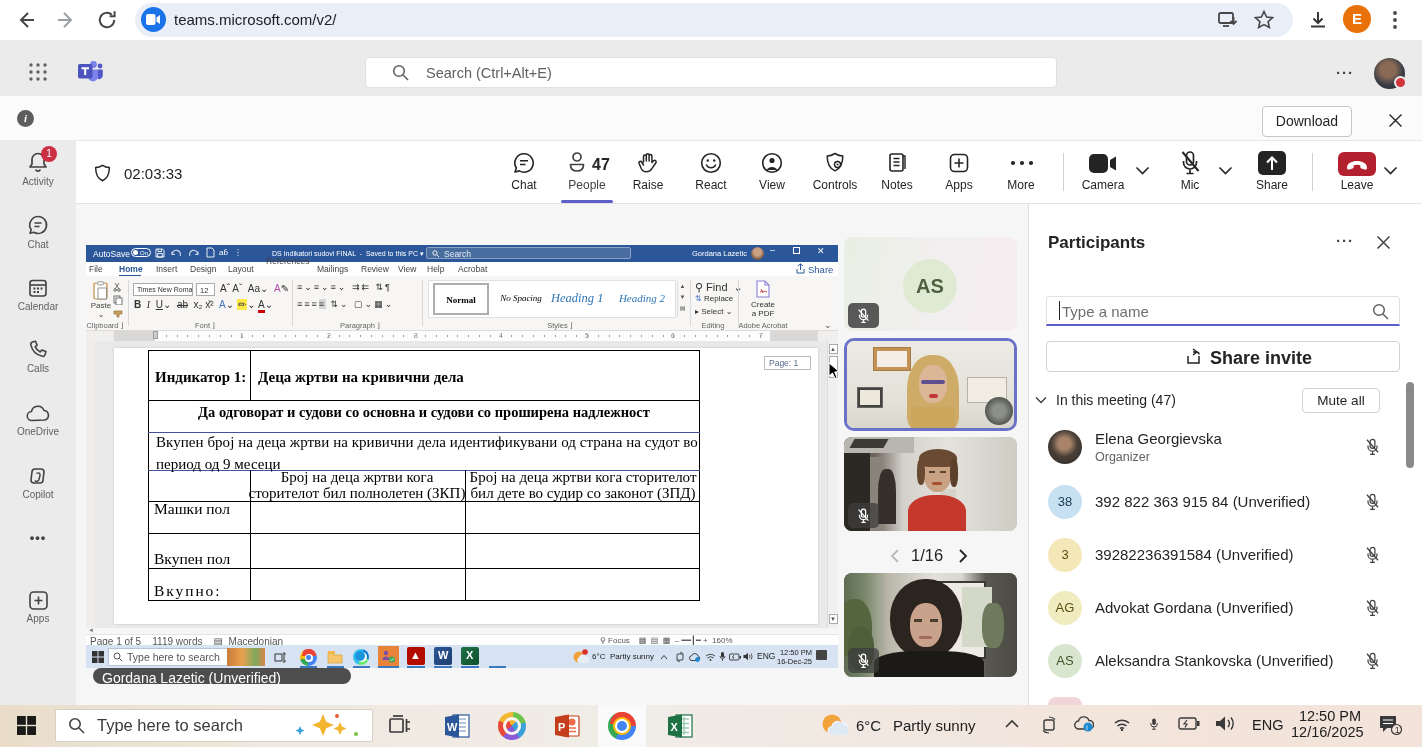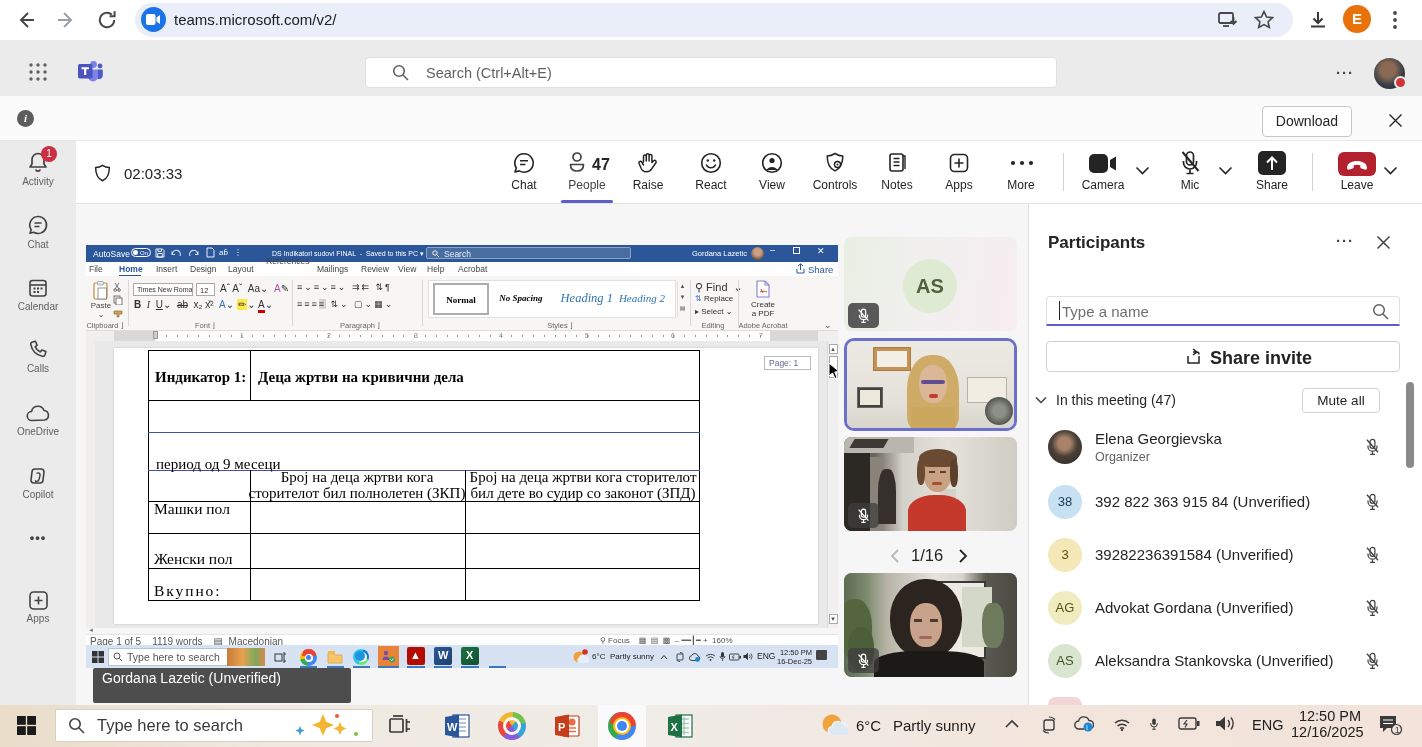--- a/index.html
+++ b/index.html
@@ -357,22 +357,22 @@
   <div class="abs" style="left:180px;top:321px;width:50px;text-align:center;font-size:7.5px;color:#666">Font ⌋</div>
   <div class="abs" style="left:292px;top:280px;width:1px;height:46px;background:#d8d8d8"></div>
 
   <div class="abs" style="left:297px;top:282px;font-size:9px;color:#333;letter-spacing:2px">≡⌄≡⌄≡⌄ ⇉⇇ ⇅¶</div>
   <div class="abs" style="left:297px;top:299px;font-size:9px;color:#333;letter-spacing:2px">≡≡≡<span style="background:#d5d5d5">≡</span> ⇅⌄ ▢⌄▦⌄</div>
   <div class="abs" style="left:330px;top:321px;width:60px;text-align:center;font-size:7.5px;color:#666">Paragraph ⌋</div>
   <div class="abs" style="left:422px;top:280px;width:1px;height:46px;background:#d8d8d8"></div>
 
   <div class="abs" style="left:428px;top:280px;width:248px;height:38px;background:#fff;border:1px solid #e0e0e0"></div>
   <div class="abs wordtxt" style="left:433px;top:283px;width:56px;height:32px;border:2px solid #adadad;background:#fff;text-align:center;font-weight:bold;font-size:9px;padding-top:10px">Normal</div>
-  <div class="abs wordtxt" style="left:494px;top:283px;width:54px;height:32px;text-align:center;font-weight:bold;font-style:italic;font-size:9px;padding-top:10px">No Spacing</div>
-  <div class="abs wordtxt" style="left:551px;top:283px;width:62px;height:32px;text-align:right;font-style:italic;font-size:12.5px;color:#2e74b5;padding-top:8px">Heading 1</div>
+  <div class="abs wordtxt" style="left:494px;top:283px;width:54px;height:32px;text-align:center;font-weight:normal;font-style:italic;font-size:9px;padding-top:10px">No Spacing</div>
+  <div class="abs wordtxt" style="left:551px;top:283px;width:62px;height:32px;text-align:left;font-style:italic;font-size:12.5px;color:#2e74b5;padding-top:8px">Heading 1</div>
   <div class="abs wordtxt" style="left:616px;top:283px;width:52px;height:32px;text-align:center;font-style:italic;font-size:11px;color:#2e74b5;padding-top:9px">Heading 2</div>
   <div class="abs" style="left:677px;top:281px;width:10px;height:36px;border-left:1px solid #e0e0e0;font-size:6px;color:#555;text-align:center;line-height:11px">▲<br>▼<br>▤</div>
   <div class="abs" style="left:530px;top:321px;width:60px;text-align:center;font-size:7.5px;color:#666">Styles ⌋</div>
   <div class="abs" style="left:690px;top:280px;width:1px;height:46px;background:#d8d8d8"></div>
 
   <div class="abs" style="left:695px;top:281px;font-size:11px;color:#333">⚲ Find &nbsp;⌄</div>
   <div class="abs" style="left:695px;top:294px;font-size:8px;color:#333"><span style="color:#4472c4">⇅</span> Replace</div>
   <div class="abs" style="left:695px;top:307px;font-size:8px;color:#333">▸ Select ⌄</div>
   <div class="abs" style="left:690px;top:321px;width:46px;text-align:center;font-size:7.5px;color:#666">Editing</div>
   <div class="abs" style="left:738px;top:280px;width:1px;height:46px;background:#d8d8d8"></div>
@@ -411,27 +411,29 @@
   <div class="abs" style="left:148px;top:432px;width:552px;height:1px;background:#44519e"></div>
   <div class="abs" style="left:148px;top:470px;width:552px;height:1px;background:#44519e"></div>
   <div class="abs" style="left:148px;top:501px;width:552px;height:1px;background:#000"></div>
   <div class="abs" style="left:148px;top:533px;width:552px;height:1px;background:#000"></div>
   <div class="abs" style="left:148px;top:568px;width:552px;height:1px;background:#000"></div>
   <div class="abs" style="left:250px;top:350px;width:1px;height:50px;background:#000"></div>
   <div class="abs" style="left:250px;top:470px;width:1px;height:131px;background:#000"></div>
   <div class="abs" style="left:465px;top:470px;width:1px;height:131px;background:#000"></div>
   <div class="abs wordtxt" style="left:155px;top:369px;font-size:15px;font-weight:bold;white-space:nowrap">Индикатор 1:</div>
   <div class="abs wordtxt" style="left:258px;top:369px;font-size:15px;font-weight:bold;white-space:nowrap">Деца жртви на кривични дела</div>
+  <div class="abs wordtxt" style="left:148px;top:404px;width:552px;text-align:center;font-size:14.5px;font-weight:bold;white-space:nowrap">Да одговорат и судови со основна и судови со проширена надлежност</div>
+  <div class="abs wordtxt" id="r3l1" style="left:156px;top:434px;font-size:15px;letter-spacing:0.05px;white-space:nowrap">Вкупен број на деца жртви на кривични дела идентификувани од страна на судот во</div>
   <div class="abs wordtxt" style="left:156px;top:456px;font-size:15px;white-space:nowrap">период од 9 месеци</div>
   <div class="abs wordtxt" style="left:357px;top:469px;transform:translateX(-50%);font-size:15px;white-space:nowrap">Број на деца жртви кога</div>
   <div class="abs wordtxt" style="left:357px;top:485px;transform:translateX(-50%);font-size:15px;white-space:nowrap">сторителот бил полнолетен (ЗКП)</div>
   <div class="abs wordtxt" style="left:583px;top:469px;transform:translateX(-50%);font-size:15px;white-space:nowrap">Број на деца жртви кога сторителот</div>
   <div class="abs wordtxt" style="left:583px;top:485px;transform:translateX(-50%);font-size:15px;white-space:nowrap">бил дете во судир со законот (ЗПД)</div>
   <div class="abs wordtxt" style="left:154px;top:500px;font-size:15.5px">Машки пол</div>
-  <div class="abs wordtxt" style="left:154px;top:550px;font-size:15.5px">Женски пол</div>
+  <div class="abs wordtxt" style="left:154px;top:550px;font-size:15.5px">Вкупен пол</div>
   <div class="abs wordtxt" style="left:154px;top:582px;font-size:15.5px;word-spacing:-2px">В к у п н о :</div>
 
   <div class="abs" style="left:764px;top:356px;width:47px;height:14px;background:#fff;border:1px solid #bbb;font-size:8.5px;color:#5a6b8c;padding:1px 0 0 4px">Page: 1</div>
   <div class="abs" style="left:827px;top:341px;width:11px;height:287px;background:#f0f0f0;border-left:1px solid #ddd"></div>
   <div class="abs" style="left:828.5px;top:344px;width:9px;height:10px;background:#fdfdfd;border:1px solid #aaa;font-size:6px;color:#555;text-align:center;line-height:9px">▲</div>
   <div class="abs" style="left:828.5px;top:614px;width:9px;height:10px;background:#fdfdfd;border:1px solid #aaa;font-size:6px;color:#555;text-align:center;line-height:9px">▼</div>
   <div class="abs" style="left:828.5px;top:356px;width:9px;height:22px;background:#fdfdfd;border:1px solid #aaa"></div>
   <svg class="abs" style="left:828px;top:362px" width="12" height="18" viewBox="0 0 12 18">
       <path d="M1 1 L1 14 L4.5 11 L7 16.5 L9 15.5 L6.7 10 L11 9.5 Z" fill="#000" stroke="#fff" stroke-width="1"></path>
     </svg>
@@ -527,21 +529,21 @@
       <path d="M5 2 l-1.7 2.2 h1.7 l-1.2 2" stroke="#333" stroke-width="0.7" fill="none"></path>
     </svg>
   <svg class="abs" style="left:743px;top:652px" width="10" height="9" viewBox="0 0 10 9">
       <path d="M0.5 3 h2 l2.5 -2.2 V8.2 L2.5 6 h-2 Z" fill="#333"></path>
       <path d="M6.5 2.8 a3 3 0 0 1 0 3.4 M8 1.5 a5 5 0 0 1 0 6" stroke="#333" stroke-width="0.8" fill="none"></path>
     </svg>
   <div class="abs" style="left:757px;top:651px;font-size:8.5px;color:#222">ENG</div>
   <div class="abs" style="left:772px;top:648px;width:40px;text-align:right;font-size:7.5px;color:#222;line-height:9px;white-space:nowrap">12:50 PM<br>16-Dec-25</div>
   <div class="abs" style="left:816px;top:650px;width:11px;height:10px;background:#444;border-radius:1px"></div>
 
-  <div class="abs" style="left:93px;top:668px;width:258px;height:35px;background:rgba(64,64,64,0.93);border-radius:2px;color:#fff;font-size:14px;padding:2px 0 0 9px">Gordana Lazetic (Unverified)</div>
+  <div class="abs" style="left:93px;top:668px;width:258px;height:16px;background:rgba(64,64,64,0.93);border-radius:8px;color:#fff;font-size:14px;padding:2px 0 0 9px">Gordana Lazetic (Unverified)</div>
 
   <div class="abs" style="left:844px;top:237px;width:173px;height:94px;border-radius:8px;background:linear-gradient(100deg,#e9efe3,#f2eff0 55%,#f6edef)"></div>
   <div class="abs" style="left:903px;top:259px;width:54px;height:54px;border-radius:50%;background:#dfead2;text-align:center;line-height:54px;font-size:20px;font-weight:bold;color:#4f603e">AS</div>
   <div class="abs" style="left:848px;top:303px;width:31px;height:25px;border-radius:5px;background:rgba(62,62,62,0.85)"></div>
   <svg class="abs" style="left:856px;top:308px" width="15" height="16" viewBox="0 0 24 26">
       <rect x="8.5" y="2" width="7" height="13" rx="3.5" stroke="#fff" stroke-width="2" fill="none"></rect>
       <path d="M5.5 11 v1.5 a6.5 6.5 0 0 0 13 0 V11" stroke="#fff" stroke-width="2" fill="none"></path>
       <path d="M12 19.5 V23 M8.5 23.5 h7" stroke="#fff" stroke-width="2"></path>
       <path d="M4 2.5 L20 20.5" stroke="#fff" stroke-width="2"></path>
     </svg>

